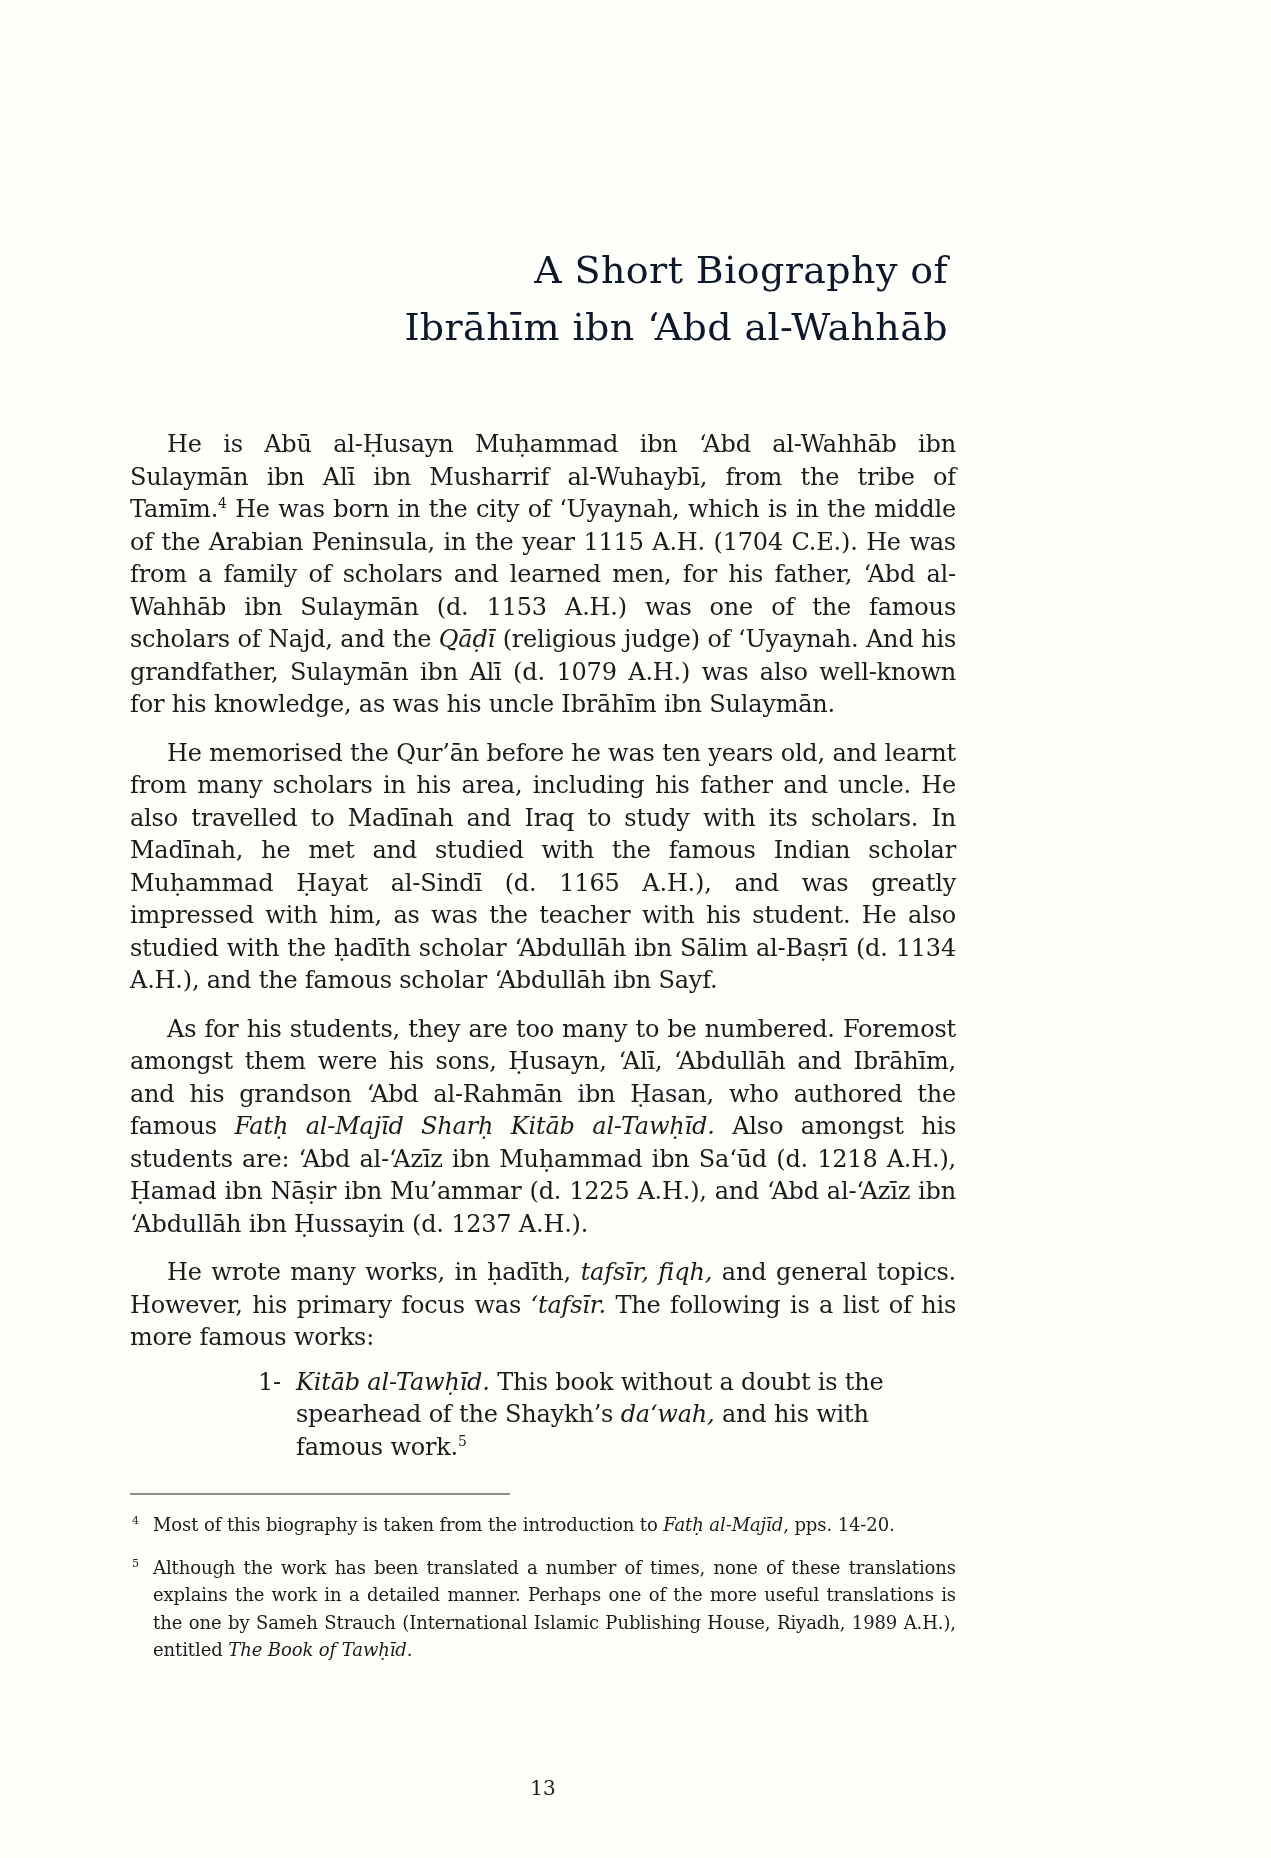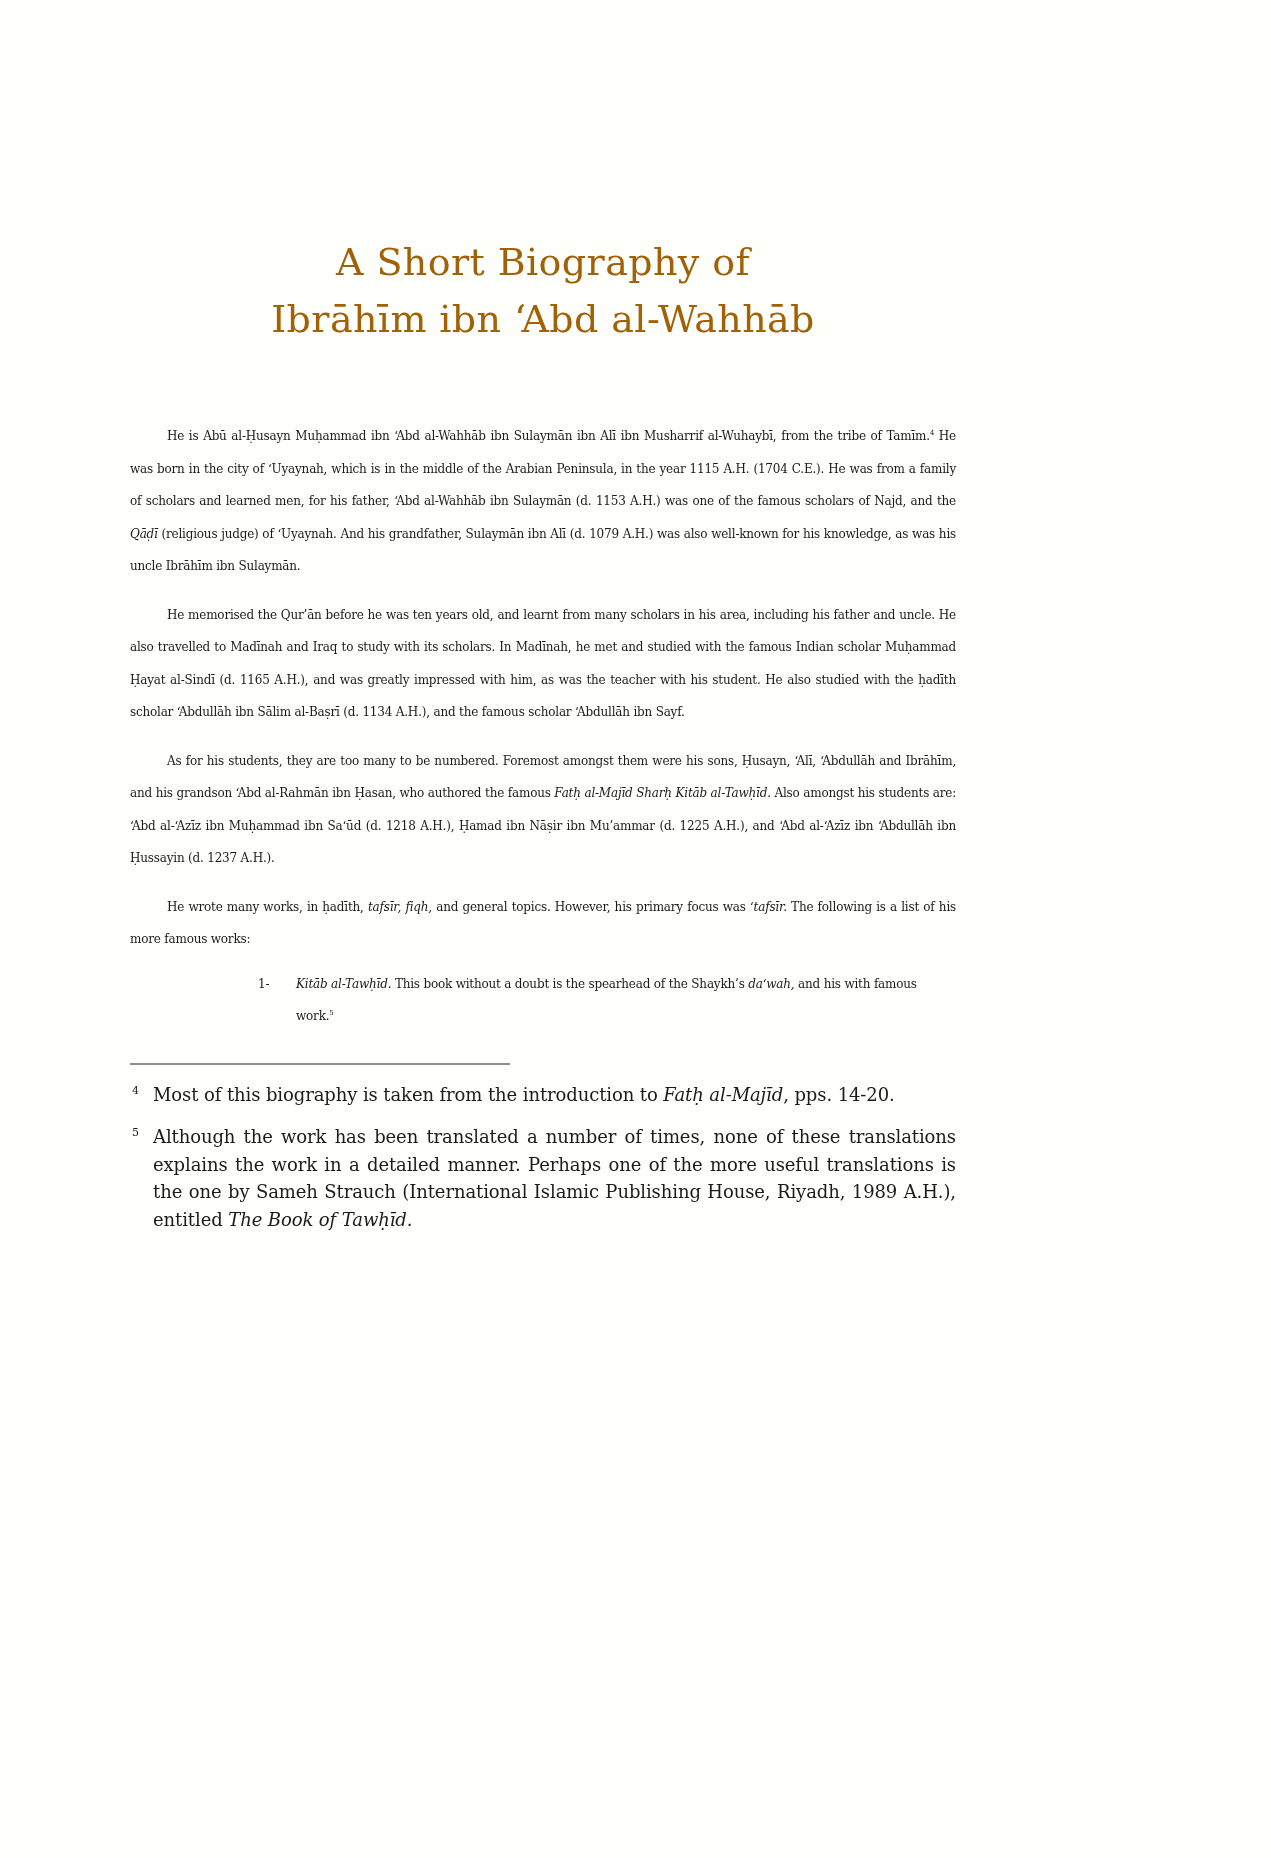--- a/index.html
+++ b/index.html
@@ -17,33 +17,33 @@
     color: #1b1b1b;
     overflow: hidden;
   }
   .content {
     position: absolute;
     left: 130px;
     top: 0;
     width: 826px;
   }
   .title {
-    margin: 0;
+    margin: 8px;
     padding-top: 234px;
-    text-align: center;
+    text-align: right;
     font-weight: 400;
     font-size: 38px;
     line-height: 57px;
     letter-spacing: 0.4px;
-    color: #a16207;
+    color: #0f172a;
   }
   .title-line { display: block; }
   .body-text {
     margin-top: 72px;
-    font-size: 12px;
+    font-size: 24px;
     line-height: 32.5px;
     letter-spacing: -0.2px;
     text-align: justify;
   }
   .body-text p {
     margin: 0;
     text-indent: 37px;
   }
   .body-text p + p { margin-top: 16px; }
   .list-item {
@@ -129,13 +129,14 @@
       <p class="footnote">
         <sup class="fn-marker">4</sup><span class="fn-text"><span>Most of this biography is taken from the introduction to </span><span class="italic">Fatḥ al-Majīd</span><span>, pps. 14-20.</span></span>
       </p>
       <p class="footnote">
         <sup class="fn-marker">5</sup><span class="fn-text"><span>Although the work has been translated a number of times, none of these translations explains the work in a detailed manner. Perhaps one of the more useful translations is the one by Sameh Strauch (International Islamic Publishing House, Riyadh, 1989 A.H.), entitled </span><span class="italic">The Book of Tawḥīd.</span></span>
       </p>
     </div>
 
   </div>
 
+  <div class="page-number">13</div>
 </div>
 
 </body></html>

